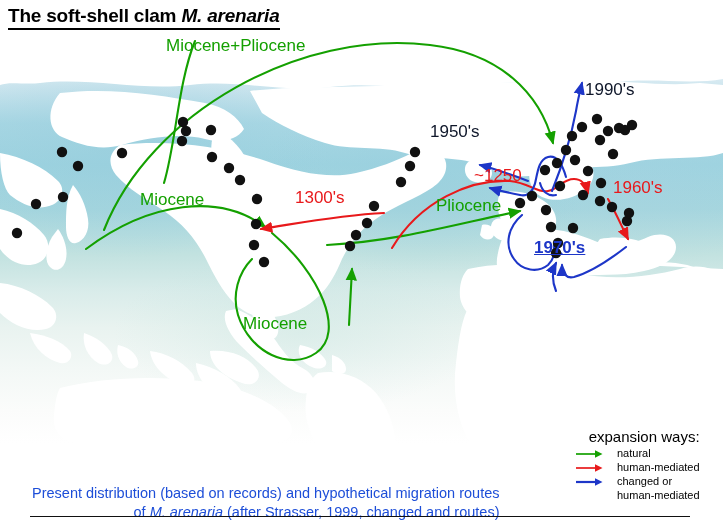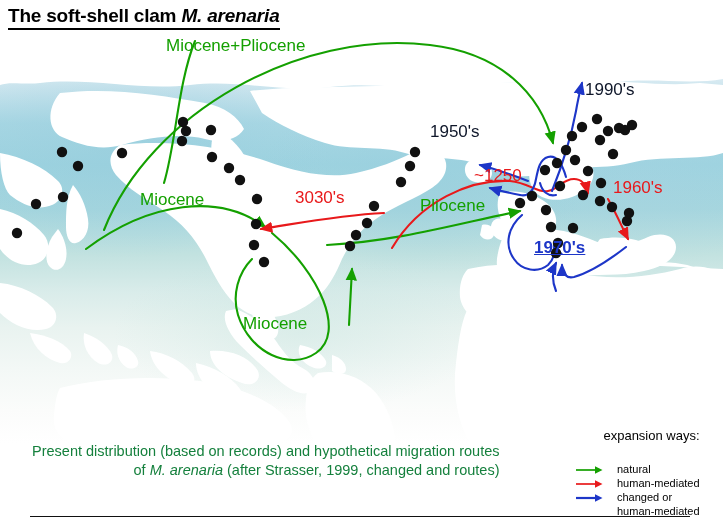--- a/index.html
+++ b/index.html
@@ -56,28 +56,28 @@
 
   
   .lbl{position:absolute;white-space:nowrap;font-size:17px;}
   .lbl.green{color:#14a000;}
   .lbl.red{color:#e8191b;}
   .lbl.blue{color:#0f172a;}
   .lbl.bluebold{color:#1d36c8;font-weight:bold;}
 
   
   .caption{
-    position:absolute;left:32px;top:442px;
-    font-size:14.5px;color:#15803d;line-height:19px;
+    position:absolute;left:32px;top:484px;
+    font-size:14.5px;color:#1d4ed8;line-height:19px;
   }
   .caption i{font-style:italic;}
 
   
   .legend{position:absolute;left:575px;top:428px;font-size:11px;color:#000;}
-  .legend-title{margin-bottom:20px;font-size:13px;}
+  .legend-title{margin-bottom:2px;font-size:15px;}
   .legend-row{display:flex;align-items:flex-start;line-height:12.5px;margin-bottom:1px;}
   .legend-arrow{width:30px;height:12px;flex:0 0 30px;margin-top:1px;}
   .legend-text{margin-left:12px;}
   .legend-cont{margin-left:31px;line-height:12.5px;}
 
   .rule{
     position:absolute;left:30px;top:516px;width:660px;height:0;
     border-top:1.5px solid #111;
   }
 </style>
@@ -337,22 +337,22 @@
           <circle cx="573" cy="195" r="5.2"></circle>
           <circle cx="556" cy="220" r="5.2"></circle>
           <circle cx="629" cy="180" r="5.2"></circle>
         </g>
     </svg>
 
     <div id="route-labels">
         <div class="lbl green" style="left: 166px; top: 3px;">Miocene+Pliocene</div>
         <div class="lbl green" style="left: 140px; top: 157px;">Miocene</div>
         <div class="lbl green" style="left: 243px; top: 281px;">Miocene</div>
-        <div class="lbl green" style="left: 420px; top: 163px;">Pliocene</div>
-        <div class="lbl red" style="left: 295px; top: 155px;">3030's</div>
+        <div class="lbl green" style="left: 436px; top: 163px;">Pliocene</div>
+        <div class="lbl red" style="left: 295px; top: 155px;">1300's</div>
         <div class="lbl red" style="left: 458px; top: 133px; margin-left: 16px;">~1250</div>
         <div class="lbl red" style="left: 613px; top: 145px;">1960's</div>
         <div class="lbl blue" style="left: 430px; top: 89px;">1950's</div>
         <div class="lbl blue" style="left: 585px; top: 47px;">1990's</div>
         <div class="lbl bluebold" style="left: 534px; top: 205px; text-decoration: underline;">1970's</div>
       </div>
   </div>
 
   <div class="caption">
     <div>Present distribution (based on records) and hypothetical migration routes</div>

